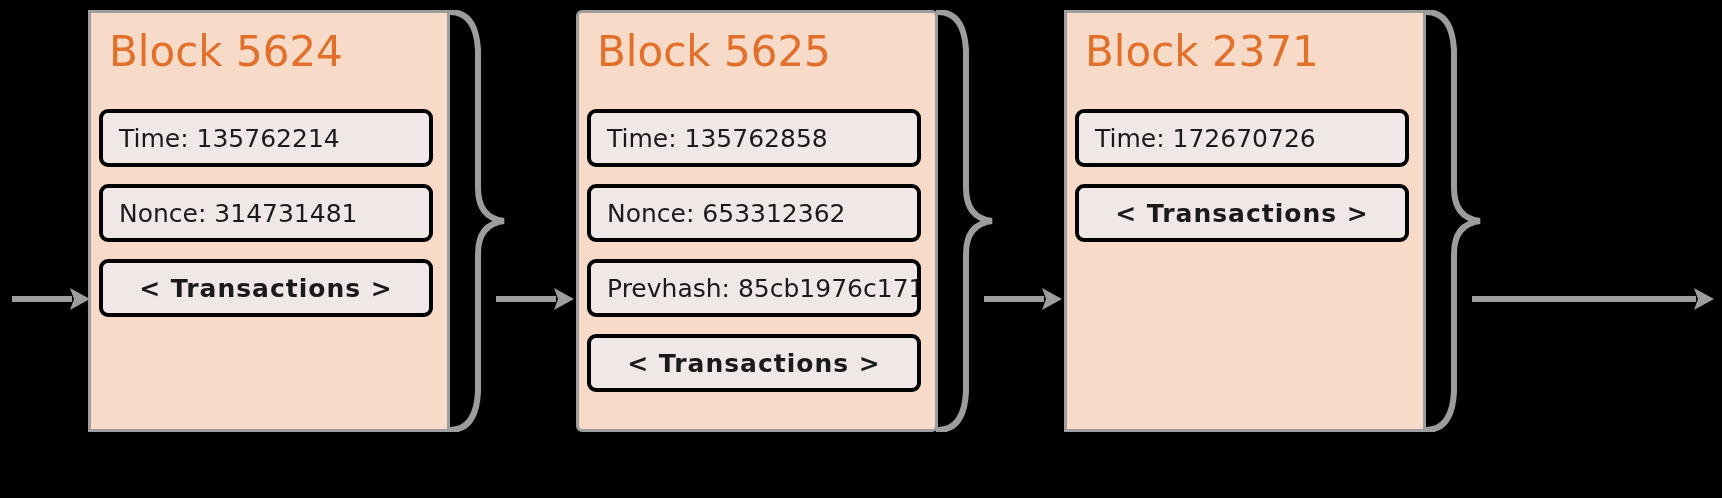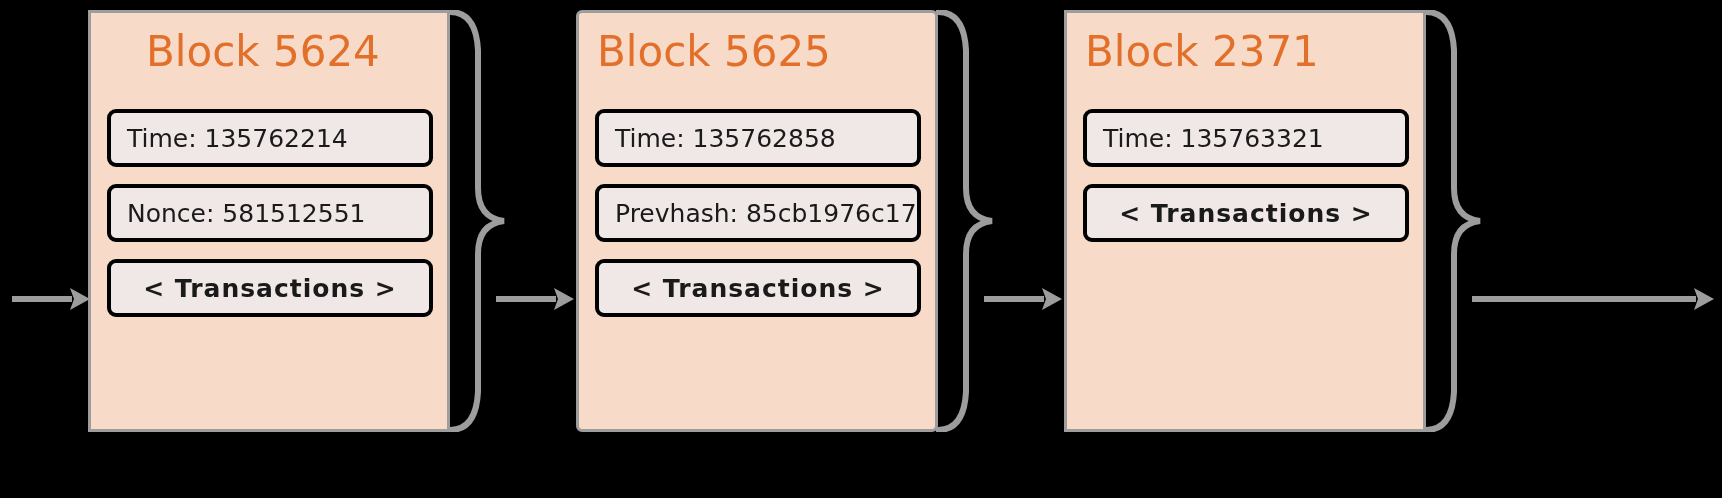--- a/index.html
+++ b/index.html
@@ -32,21 +32,21 @@
   .block-title {
     color: #e2702a;
     font-size: 42px;
     line-height: 1;
     padding: 18px 0 0 18px;
     white-space: nowrap;
     letter-spacing: 0px;
   }
   .fields {
     position: absolute;
-    left: 16px;
+    left: 8px;
     right: 14px;
     top: 96px;
   }
   .field {
     background: #f0e8e6;
     border: 4px solid #000000;
     border-radius: 9px;
     box-sizing: border-box;
     height: 58px;
     margin-bottom: 17px;
@@ -84,66 +84,67 @@
 
 <div id="canvas">
 
   <div class="arrow" style="left:12px; top:283px; width:78px; height:32px;">
     <svg width="78" height="32" viewBox="0 0 78 32">
       <line x1="0" y1="16" x2="60" y2="16" stroke="#9d9d9d" stroke-width="6"></line>
       <path d="M 78 16 L 58 5 L 62 16 L 58 27 Z" fill="#9d9d9d"></path>
     </svg>
   </div>
 
-  <div class="block" style="left:88px;padding-left:37px;">
+  <div class="block" style="left:88px;">
     <div class="block-title">Block 5624</div>
     <div class="fields">
       <div class="field">Time: 135762214</div>
-      <div class="field">Nonce: 581512551</div>
+      <div class="field">Nonce: 314731481</div>
       <div class="field tx">&lt; Transactions &gt;</div>
     </div>
   </div>
 
   <div class="brace" style="left:448px;">
     <svg width="62" height="422" viewBox="0 0 62 422">
       <path d="M 2 2 Q 28 2 30 40 L 30 178 Q 30 208 56 211 Q 30 214 30 244 L 30 382 Q 28 420 2 420" fill="none" stroke="#9d9d9d" stroke-width="6" stroke-linecap="round"></path>
     </svg>
   </div>
   <div class="arrow" style="left:496px; top:283px; width:78px; height:32px;">
     <svg width="78" height="32" viewBox="0 0 78 32">
       <line x1="0" y1="16" x2="60" y2="16" stroke="#9d9d9d" stroke-width="6"></line>
       <path d="M 78 16 L 58 5 L 62 16 L 58 27 Z" fill="#9d9d9d"></path>
     </svg>
   </div>
 
   <div class="block" style="left:576px;border-radius:6px;">
     <div class="block-title">Block 5625</div>
     <div class="fields">
       <div class="field">Time: 135762858</div>
+      <div class="field">Nonce: 653312362</div>
       <div class="field">Prevhash: 85cb1976c171</div>
       <div class="field tx">&lt; Transactions &gt;</div>
     </div>
   </div>
 
   <div class="brace" style="left:936px;">
     <svg width="62" height="422" viewBox="0 0 62 422">
       <path d="M 2 2 Q 28 2 30 40 L 30 178 Q 30 208 56 211 Q 30 214 30 244 L 30 382 Q 28 420 2 420" fill="none" stroke="#9d9d9d" stroke-width="6" stroke-linecap="round"></path>
     </svg>
   </div>
   <div class="arrow" style="left:984px; top:283px; width:78px; height:32px;">
     <svg width="78" height="32" viewBox="0 0 78 32">
       <line x1="0" y1="16" x2="60" y2="16" stroke="#9d9d9d" stroke-width="6"></line>
       <path d="M 78 16 L 58 5 L 62 16 L 58 27 Z" fill="#9d9d9d"></path>
     </svg>
   </div>
 
   <div class="block" style="left:1064px;">
     <div class="block-title">Block 2371</div>
     <div class="fields">
-      <div class="field">Time: 135763321</div>
+      <div class="field">Time: 172670726</div>
       <div class="field tx">&lt; Transactions &gt;</div>
     </div>
   </div>
 
   <div class="brace" style="left:1424px;">
     <svg width="62" height="422" viewBox="0 0 62 422">
       <path d="M 2 2 Q 28 2 30 40 L 30 178 Q 30 208 56 211 Q 30 214 30 244 L 30 382 Q 28 420 2 420" fill="none" stroke="#9d9d9d" stroke-width="6" stroke-linecap="round"></path>
     </svg>
   </div>
   <div class="arrow" style="left:1472px; top:283px; width:242px; height:32px;">

